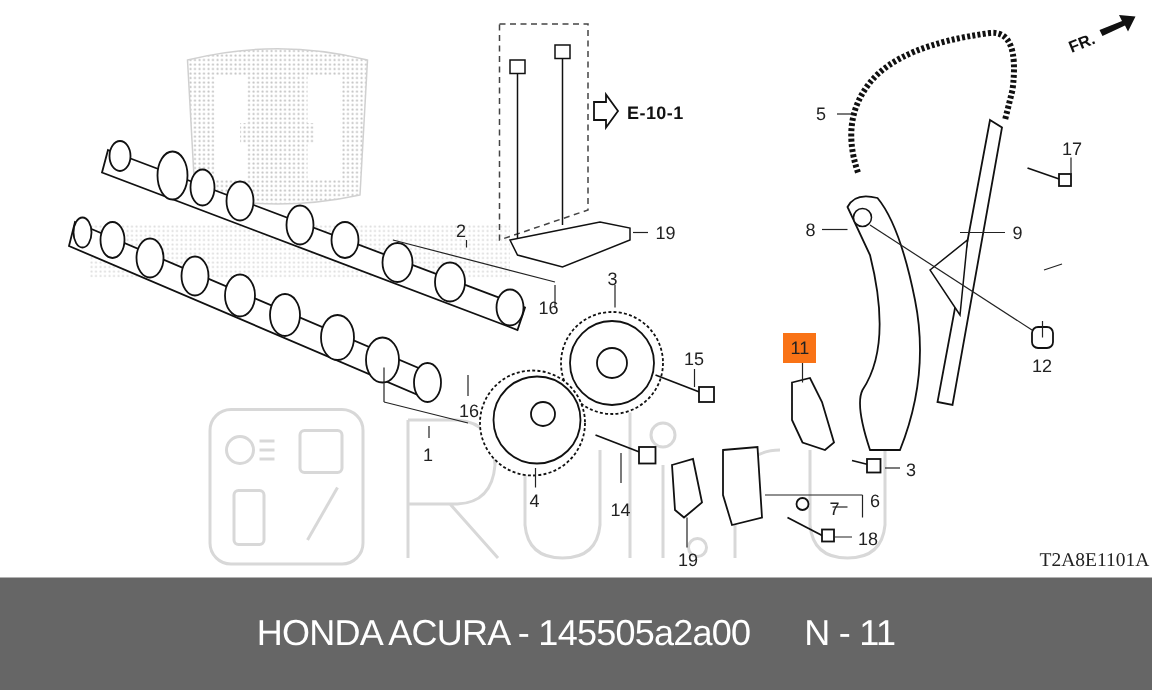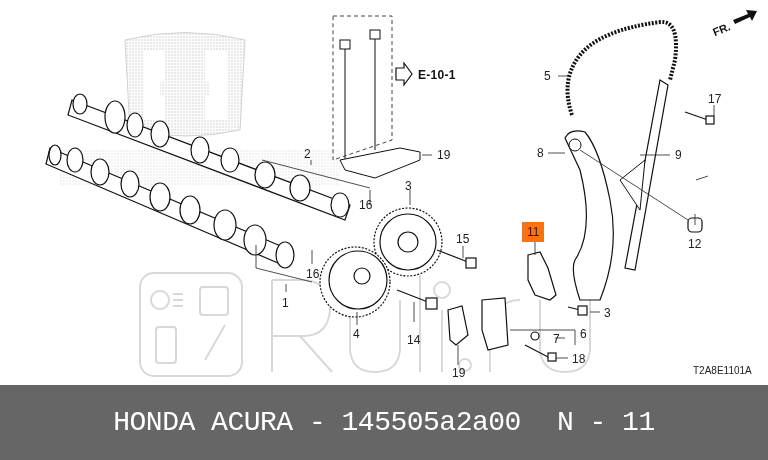--- a/index.html
+++ b/index.html
@@ -3,23 +3,23 @@
 <meta charset="utf-8">
 <style>
   html, body { margin: 0; padding: 0; }
   body { width: 768px; height: 460px; overflow: hidden; background: #ffffff; font-family: "Liberation Sans", sans-serif; position: relative; }
   #diagram { position: absolute; left: 0; top: 0; width: 768px; height: 385px; background: #fff; overflow: hidden; }
   #diagram svg { position: absolute; left: 0; top: 0; }
   .callout { position: absolute; font-family: "Liberation Sans", sans-serif; font-size: 12px; color: #222; line-height: 12px; white-space: nowrap; }
   .callout.highlight { background: #f97316; color: #222; padding: 4px 5px; font-size: 12px; }
   .ref-label { position: absolute; font-family: "Liberation Sans", sans-serif; font-weight: bold; font-size: 12px; color: #111; letter-spacing: 0.3px; text-align: center; }
   .fr-label { position: absolute; font-family: "Liberation Sans", sans-serif; font-weight: bold; font-size: 11px; color: #111; transform: rotate(-22deg); transform-origin: left top; }
-  .code-label { position: absolute; font-family: Liberation Sans, sans-serif; font-size: 10px; color: #222; }
+  .code-label { position: absolute; font-family: Liberation Serif, serif; font-size: 13px; color: #222; }
   #footer { position: absolute; left: 0; top: 385px; width: 768px; height: 75px; background: #666666; display: flex; align-items: center; justify-content: center; }
-  #footer .caption { color: #ffffff; font-family: Liberation Mono, monospace; font-size: 28px; letter-spacing: -0.5px; }
+  #footer .caption { color: #ffffff; font-family: Liberation Sans, sans-serif; font-size: 24px; letter-spacing: -0.5px; }
   #footer .sep { display: inline-block; width: 36px; }
 </style>
 </head>
 <body>
 
 <div id="diagram">
   <svg width="768" height="385" viewBox="0 0 768 385">
     <defs>
       <pattern id="dots" width="3" height="3" patternUnits="userSpaceOnUse">
         <rect width="3" height="3" fill="#fff"></rect>

